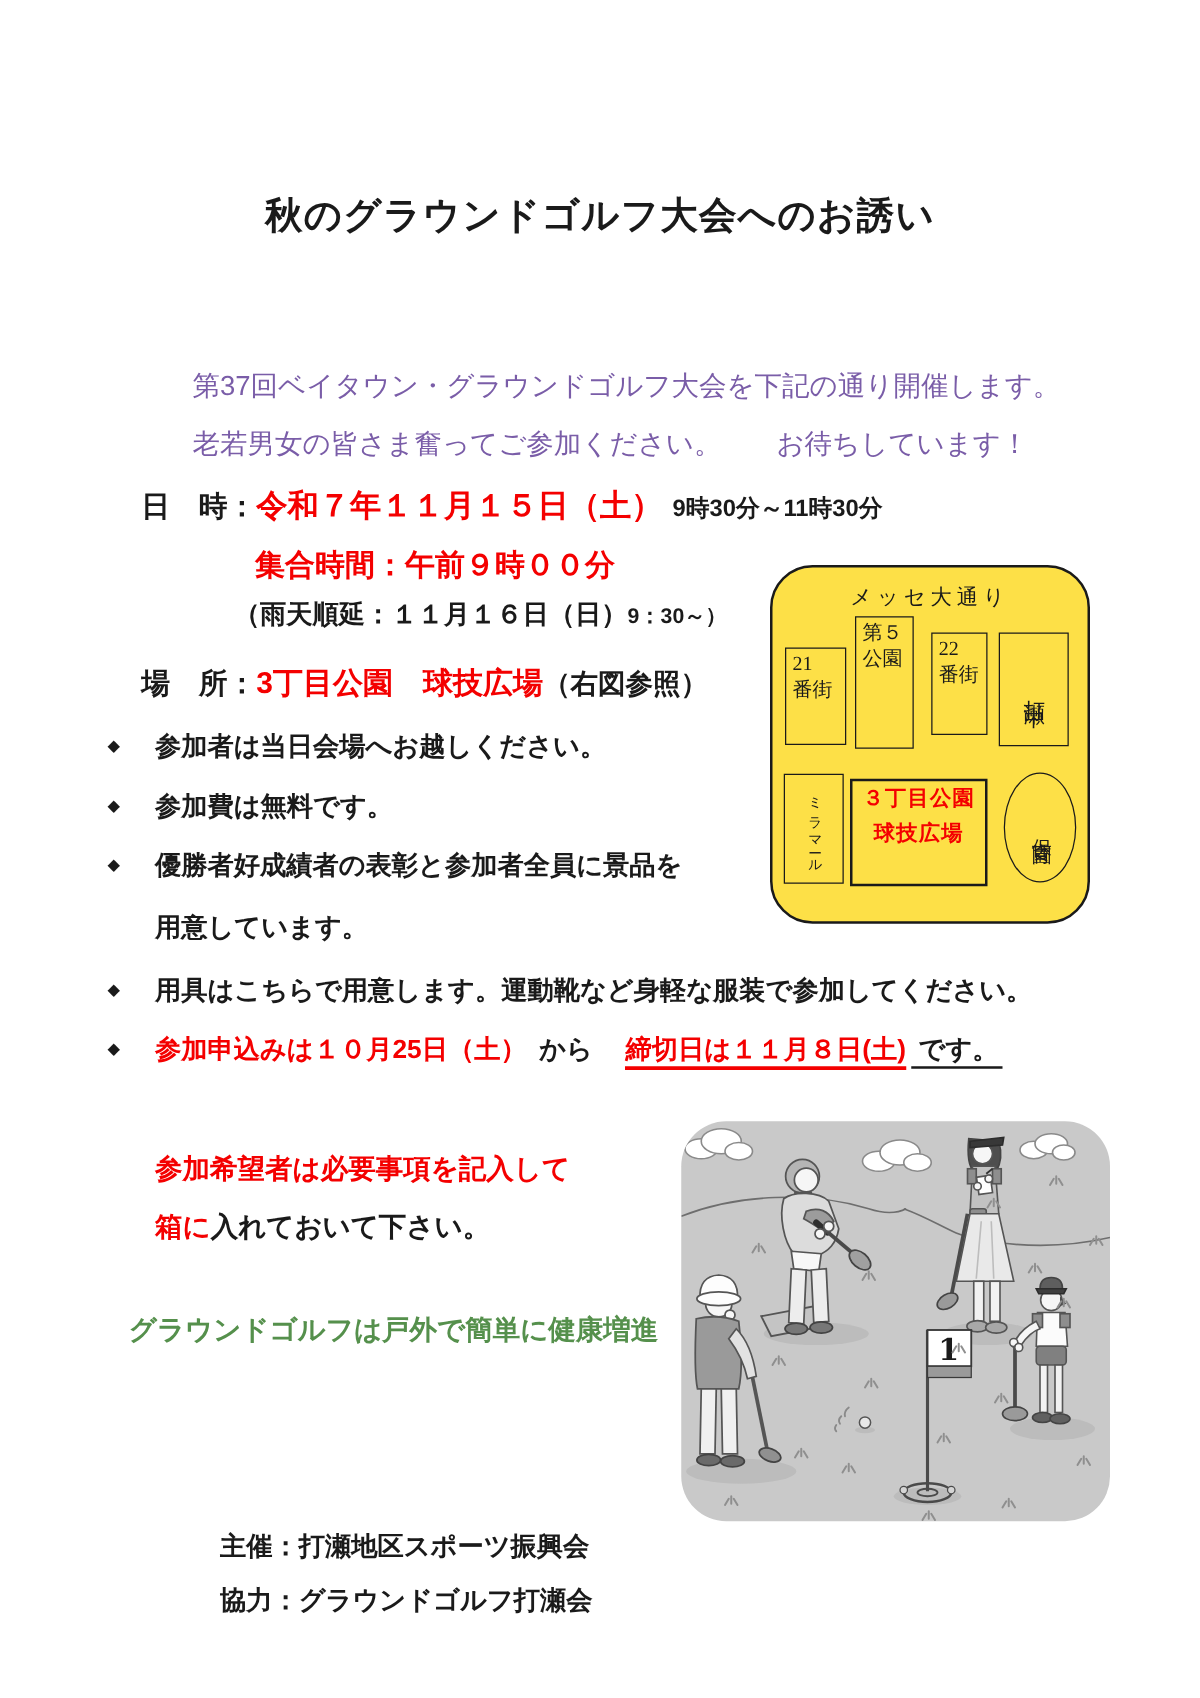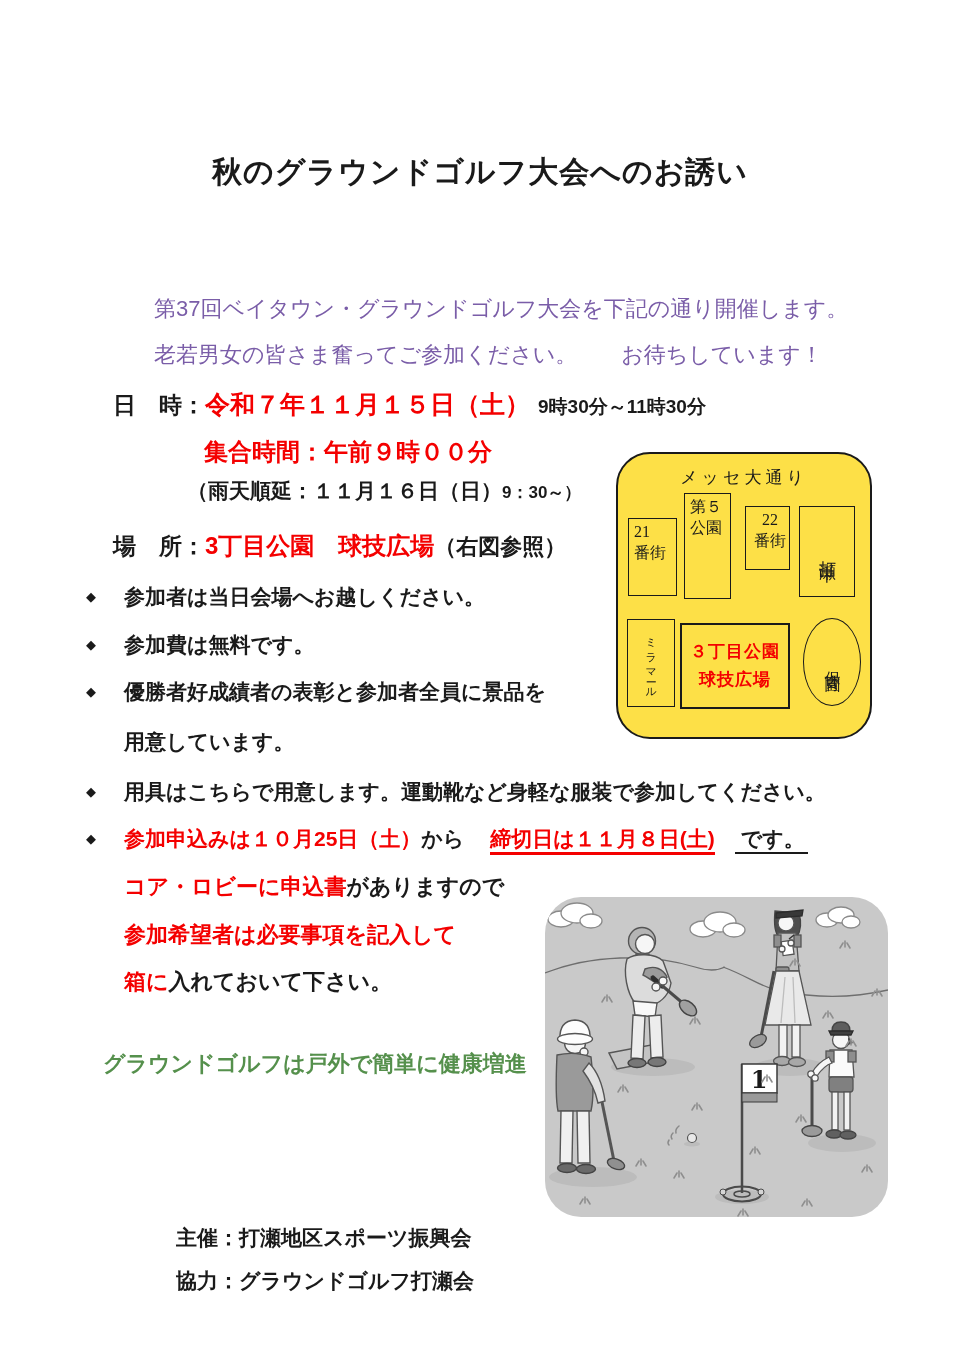--- a/index.html
+++ b/index.html
@@ -24,42 +24,42 @@
   .rain-time{font-size:17px;}
   .place-row{top:530px;left:113px;}
   .place-label{font-size:23px;font-weight:bold;}
   .place-name{font-size:24px;font-weight:bold;}
   .place-note{font-size:22px;font-weight:bold;}
 
   .bullet{left:86px;display:flex;align-items:flex-start;font-size:21px;font-weight:bold;}
   .bullet .mk{font-size:13px;margin-top:6px;width:14px;flex:none;}
   .bullet .tx{margin-left:24px;}
   .cont{left:124px;font-size:21px;font-weight:bold;}
-  .seg-gap1{}
+  .seg-gap1{margin-left:10px;}
   .seg-gap2{margin-left:26px;}
   .u-red{border-bottom:3px solid #f40000;padding-bottom:2px;}
-  .u-black{border-bottom:2.5px solid #1a1a1a;padding:0 3px 2px 6px;margin-left:20px;color:#1a1a1a;text-align:right;}
+  .u-black{border-bottom:2.5px solid #1a1a1a;padding:0 3px 2px 6px;margin-left:4px;color:#1a1a1a;text-align:right;}
   .appline{left:124px;font-size:22px;font-weight:bold;}
   .note{top:1043px;left:103px;font-size:22px;font-weight:bold;line-height:41px;}
   .footer{top:1216px;left:176px;font-size:21px;font-weight:bold;line-height:43px;}
 
   
   .map{left:616px;top:452px;width:252px;height:283px;border:2px solid #1a1a1a;border-radius:34px;
        font-family:"Liberation Serif","DejaVu Serif",serif;background:#fde047;}
   .map .street{position:absolute;top:12px;left:0;width:100%;text-align:center;font-size:17px;letter-spacing:4px;}
   .mbox{position:absolute;border:1.5px solid #1a1a1a;font-size:16px;line-height:1.3;box-sizing:border-box;}
   .mbox.h{padding:3px 0 0 5px;}
   .mbox.v{display:flex;align-items:center;justify-content:center;writing-mode:vertical-rl;letter-spacing:3px;}
   .m21{left:10px;top:64px;width:49px;height:78px;}
   .m5{left:66px;top:39px;width:47px;height:106px;}
-  .m22{left:127px;top:52px;width:45px;height:64px;text-align:center;}
+  .m22{left:127px;top:52px;width:45px;height:82px;}
   .msch{left:181px;top:52px;width:56px;height:91px;font-size:17px;}
   .mmir{left:9px;top:165px;width:48px;height:88px;font-size:11px;letter-spacing:2px;}
   .mven{left:62px;top:169px;width:110px;height:86px;border-width:2.5px;display:flex;flex-direction:column;
-        align-items:center;justify-content:center;font-size:17px;font-weight:bold;line-height:1.65;letter-spacing:1px;}
+        align-items:center;justify-content:flex-start;font-size:17px;font-weight:bold;line-height:1.65;letter-spacing:1px;}
   .mnur{left:185px;top:164px;width:58px;height:88px;border-radius:50%;font-size:16px;}
 
   
   .illus{left:545px;top:897px;width:343px;height:320px;border-radius:36px;background:#c9c9c9;overflow:hidden;}
 </style>
 </head>
 <body>
 
 <div class="page">
 
@@ -105,23 +105,20 @@
     <span class="tx">用具はこちらで用意します。運動靴など身軽な服装で参加してください。</span>
   </div>
 
   <div class="abs bullet" style="top:825px;">
     <span class="mk">◆</span>
     <span class="tx">
       <span class="red">参加申込みは１０月25日（土）</span><span class="seg-gap1">から</span><span class="red u-red seg-gap2">締切日は１１月８日(土)</span><span class="u-black">です。</span>
     </span>
   </div>
 
-  <div class="abs appline" style="top:872px;">
-    <span class="red">コア・ロビーに申込書</span><span>がありますので</span>
-  </div>
   <div class="abs appline red" style="top:920px;">参加希望者は必要事項を記入して</div>
   <div class="abs appline" style="top:967px;">
     <span class="red">箱に</span><span>入れておいて下さい。</span>
   </div>
 
   <div class="abs note green">
     <div>グラウンドゴルフは戸外で簡単に健康増進</div>
   </div>
 
   <div class="abs footer">

